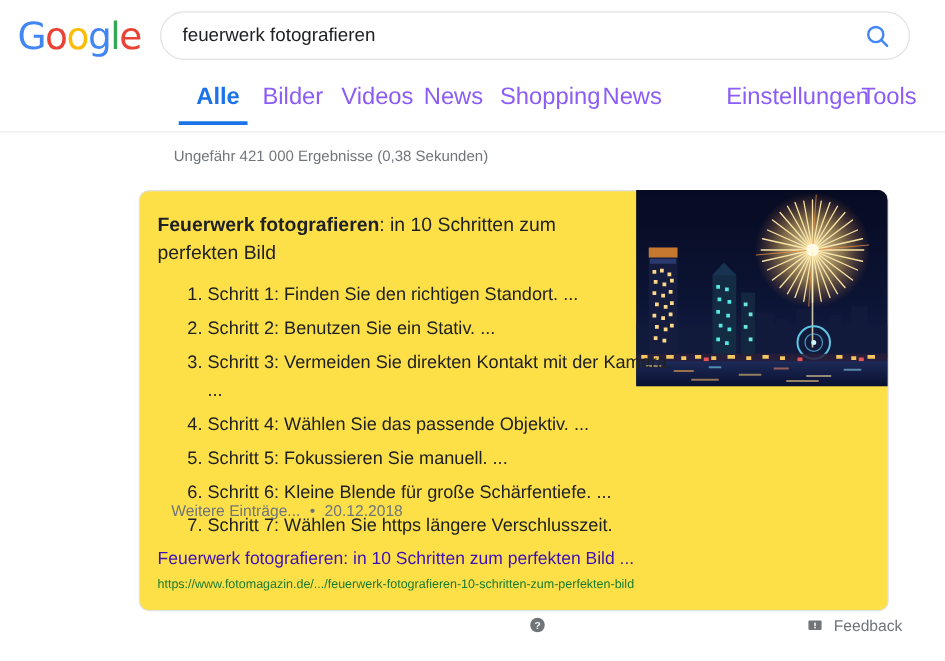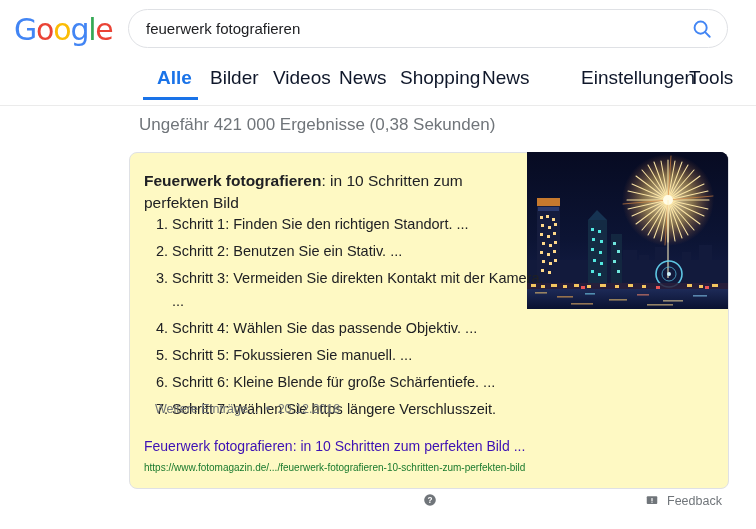--- a/index.html
+++ b/index.html
@@ -84,74 +84,74 @@
     position: absolute;
     left: 12px;
     top: 70px;
     width: 756px;
     height: 32px;
     font-size: 19px;
   }
   .tab {
     position: absolute;
     top: 0;
-    color: #0f172a;
+    color: #8b5cf6;
     white-space: nowrap;
     cursor: pointer;
     line-height: 16px;
   }
   .tab.active { color: #1a73e8; font-weight: bold; }
   #tab-underline {
     position: absolute;
     top: 27px;
     height: 3px;
     background: #1a73e8;
   }
 
   
   #result-stats {
     position: absolute;
     left: 139px;
     top: 117px;
-    font-size: 17px;
+    font-size: 12px;
     color: #70757a;
     line-height: 16px;
     text-align: center;
   }
 
   
   #snippet-card {
     position: absolute;
-    left: 129px;
+    left: 111px;
     top: 152px;
     width: 600px;
     height: 337px;
     box-sizing: border-box;
     border: 1px solid #dfe1e5;
     border-radius: 8px;
-    background: #fef9c3;
+    background: #fde047;
   }
 
   #snippet-heading {
     position: absolute;
     left: 14px;
     top: 17px;
     width: 370px;
     font-size: 15.5px;
     line-height: 22px;
     color: #202124;
   }
   #snippet-heading .bold { font-weight: bold; }
 
   #snippet-list {
     position: absolute;
     left: 14px;
     top: 60px;
     width: 380px;
-    margin: 0;
+    margin: 12px;
     padding-left: 28px;
     font-size: 14.5px;
     line-height: 23px;
     color: #202124;
   }
   #snippet-list li { padding-bottom: 4px; }
 
   #snippet-meta {
     position: absolute;
     left: 25px;

